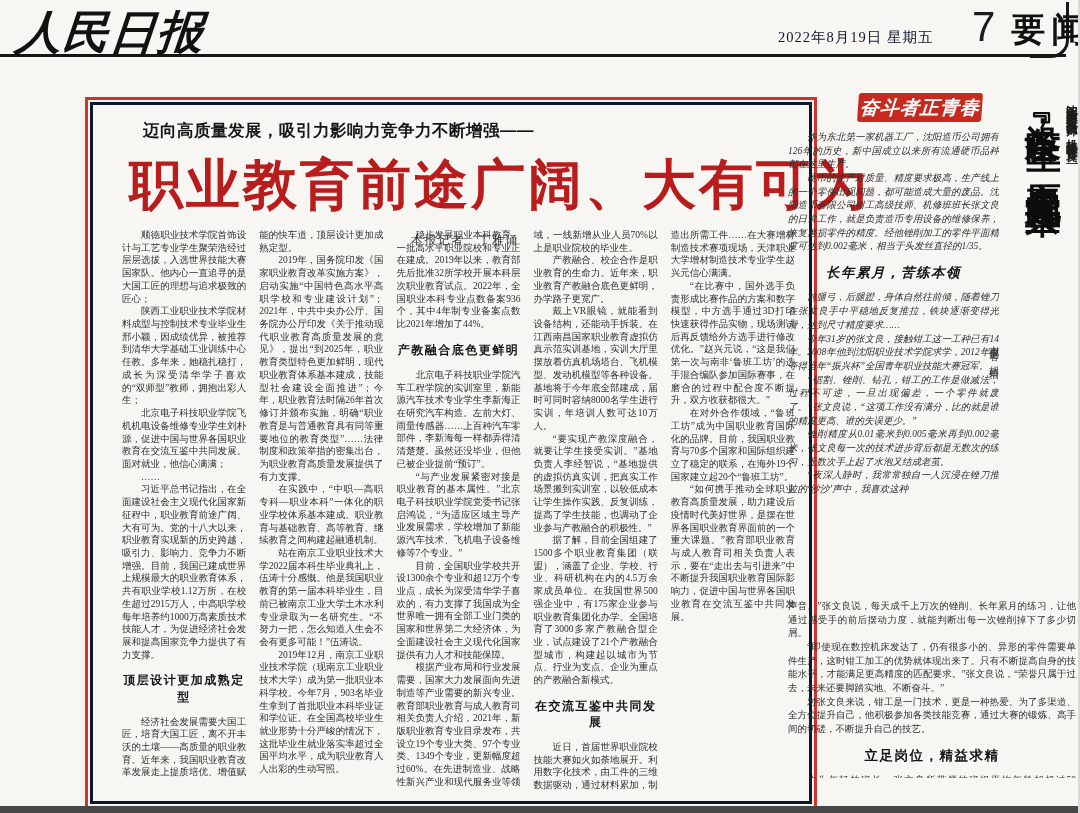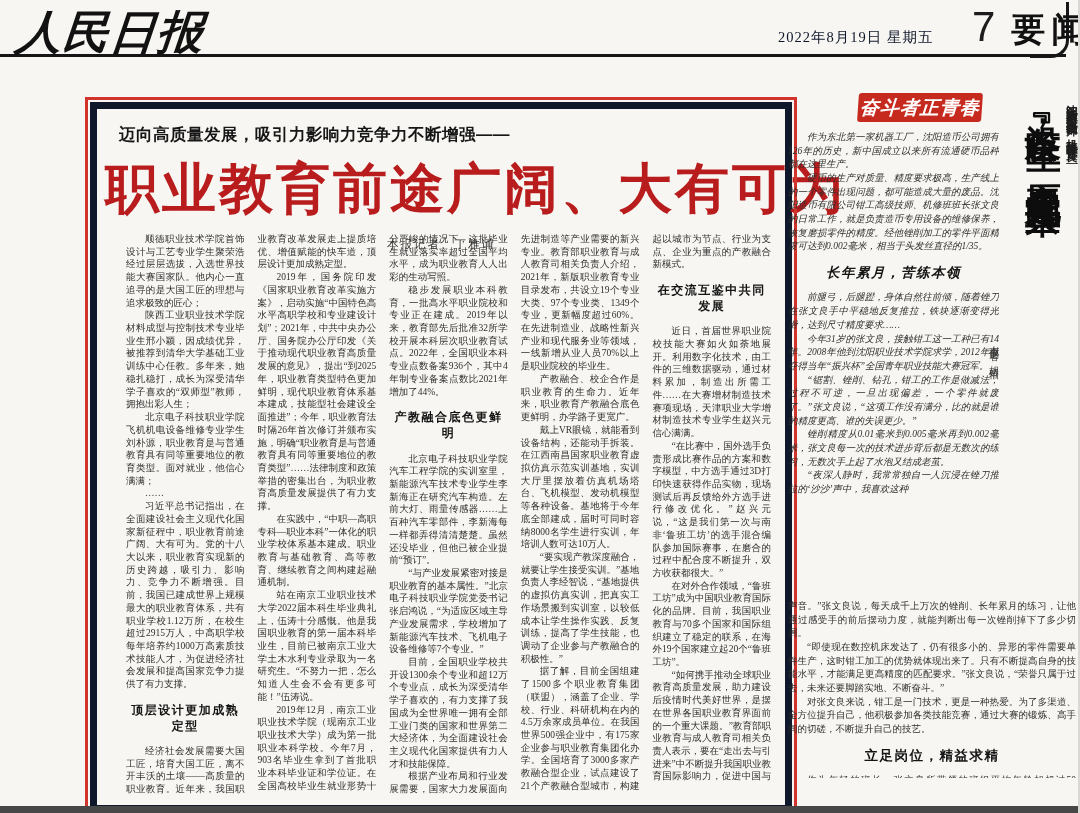--- a/index.html
+++ b/index.html
@@ -24,22 +24,23 @@
   .page-date{
     position:absolute;left:778px;top:28px;width:190px;
     font-size:14.5px;letter-spacing:1px;color:#0f172a;white-space:nowrap;
   }
   .page-no-wrap{position:absolute;left:972px;top:6px;display:flex;align-items:flex-end;gap:16px;}
   .page-no{font-family:"Liberation Sans","DejaVu Sans",sans-serif;font-size:42px;font-weight:400;color:#1c1c1c;line-height:1;}
   .section-name{font-family:"Liberation Sans","DejaVu Sans",sans-serif;font-size:34px;font-weight:900;letter-spacing:6px;color:#111;line-height:1.1;white-space:nowrap;}
   
   .main-box{
     position:absolute;left:90px;top:102px;width:688px;height:696px;
-    border:7px solid #0f172a;outline:3px solid #d0342c;outline-offset:2px;
+    border:3px solid #0f172a;outline:3px solid #d0342c;outline-offset:2px;
     background:transparent;
+    padding-left:28px;
   }
   .kicker{
     margin:15px 0 0 22px;
     font-family:"Liberation Sans","DejaVu Sans",sans-serif;
     font-size:16.5px;font-weight:700;letter-spacing:.5px;color:#161616;
   }
   .headline{
     margin:7px 8px 0 8px;text-align:left;
     font-family:"Liberation Sans","DejaVu Sans",sans-serif;
     font-size:54px;font-weight:900;letter-spacing:3px;color:#b91c1c;white-space:nowrap;
@@ -107,21 +108,21 @@
   <span class="section-name">要闻</span>
 </div>
 
 <div class="main-box">
   <div class="kicker">迈向高质量发展，吸引力影响力竞争力不断增强——</div>
   <div class="headline">职业教育前途广阔、大有可为</div>
   <div class="byline">本报记者　丁雅诵</div>
   <div class="main-body">
       <p class="para">顺德职业技术学院首饰设计与工艺专业学生聚荣浩经过层层选拔，入选世界技能大赛国家队。他内心一直追寻的是大国工匠的理想与追求极致的匠心；</p>
       <p class="para">陕西工业职业技术学院材料成型与控制技术专业毕业生邢小颖，因成绩优异，被推荐到清华大学基础工业训练中心任教。多年来，她稳扎稳打，成长为深受清华学子喜欢的“双师型”教师，拥抱出彩人生；</p>
-      <p class="para">北京电子科技职业学院飞机机电设备维修专业学生刘朴源，职业教育是与普通教育具有同等重要地位的教育类型。面对就业，他信心满满；</p>
+      <p class="para">北京电子科技职业学院飞机机电设备维修专业学生刘朴源，促进中国与世界各国职业教育在交流互鉴中共同发展。面对就业，他信心满满；</p>
       <p class="para">……</p>
       <p class="para">习近平总书记指出，在全面建设社会主义现代化国家新征程中，职业教育前途广阔、大有可为。党的十八大以来，职业教育实现新的历史跨越，吸引力、影响力、竞争力不断增强。目前，我国已建成世界上规模最大的职业教育体系，共有职业学校1.12万所，在校生超过2915万人，中高职学校每年培养约1000万高素质技术技能人才，为促进经济社会发展和提高国家竞争力提供了有力支撑。</p>
       <h3 class="sec">顶层设计更加成熟定型</h3>
       <p class="para">经济社会发展需要大国工匠，培育大国工匠，离不开丰沃的土壤——高质量的职业教育。近年来，我国职业教育改革发展走上提质培优、增值赋能的快车道，顶层设计更加成熟定型。</p>
       <p class="para">2019年，国务院印发《国家职业教育改革实施方案》，启动实施“中国特色高水平高职学校和专业建设计划”；2021年，中共中央办公厅、国务院办公厅印发《关于推动现代职业教育高质量发展的意见》，提出“到2025年，职业教育类型特色更加鲜明，现代职业教育体系基本建成，技能型社会建设全面推进”；今年，职业教育法时隔26年首次修订并颁布实施，明确“职业教育是与普通教育具有同等重要地位的教育类型”……法律制度和政策举措的密集出台，为职业教育高质量发展提供了有力支撑。</p>
       <p class="para">在实践中，“中职—高职专科—职业本科”一体化的职业学校体系基本建成。职业教育与基础教育、高等教育、继续教育之间构建起融通机制。</p>
       <p class="para">站在南京工业职业技术大学2022届本科生毕业典礼上，伍涛十分感慨。他是我国职业教育的第一届本科毕业生，目前已被南京工业大学土木水利专业录取为一名研究生。“不努力一把，怎么知道人生会不会有更多可能！”伍涛说。</p>
       <p class="para">2019年12月，南京工业职业技术学院（现南京工业职业技术大学）成为第一批职业本科学校。今年7月，903名毕业生拿到了首批职业本科毕业证和学位证。在全国高校毕业生就业形势十分严峻的情况下，这批毕业生就业落实率超过全国平均水平，成为职业教育人人出彩的生动写照。</p>
       <p class="para">稳步发展职业本科教育，一批高水平职业院校和专业正在建成。2019年以来，教育部先后批准32所学校开展本科层次职业教育试点。2022年，全国职业本科专业点数备案936个，其中4年制专业备案点数比2021年增加了44%。</p>
       <h3 class="sec">产教融合底色更鲜明</h3>

